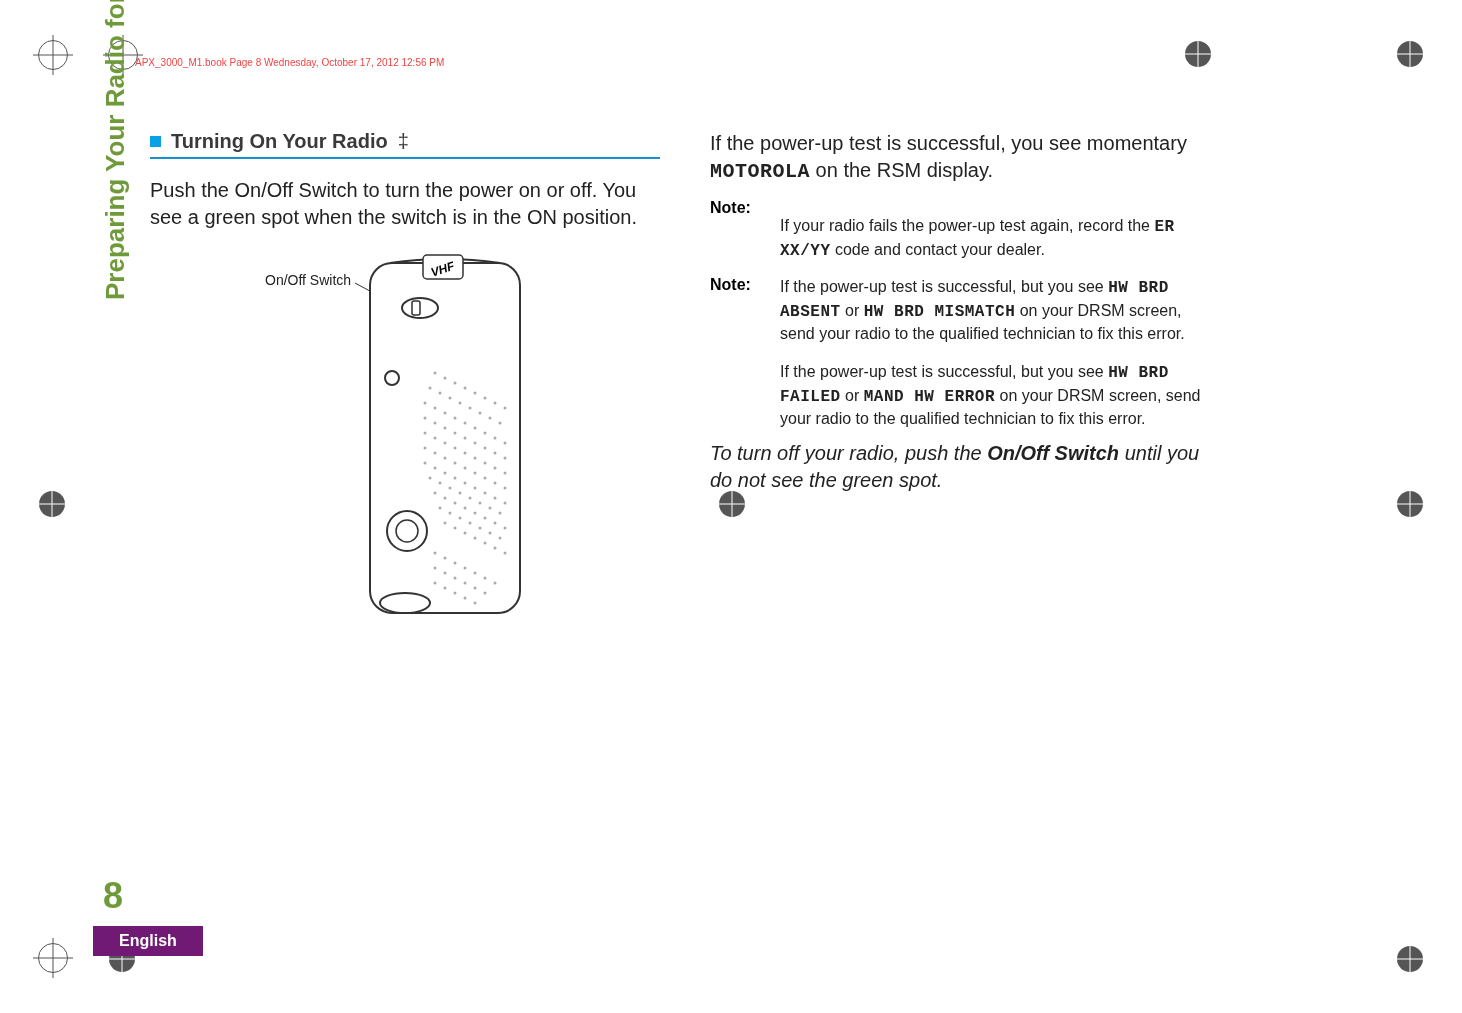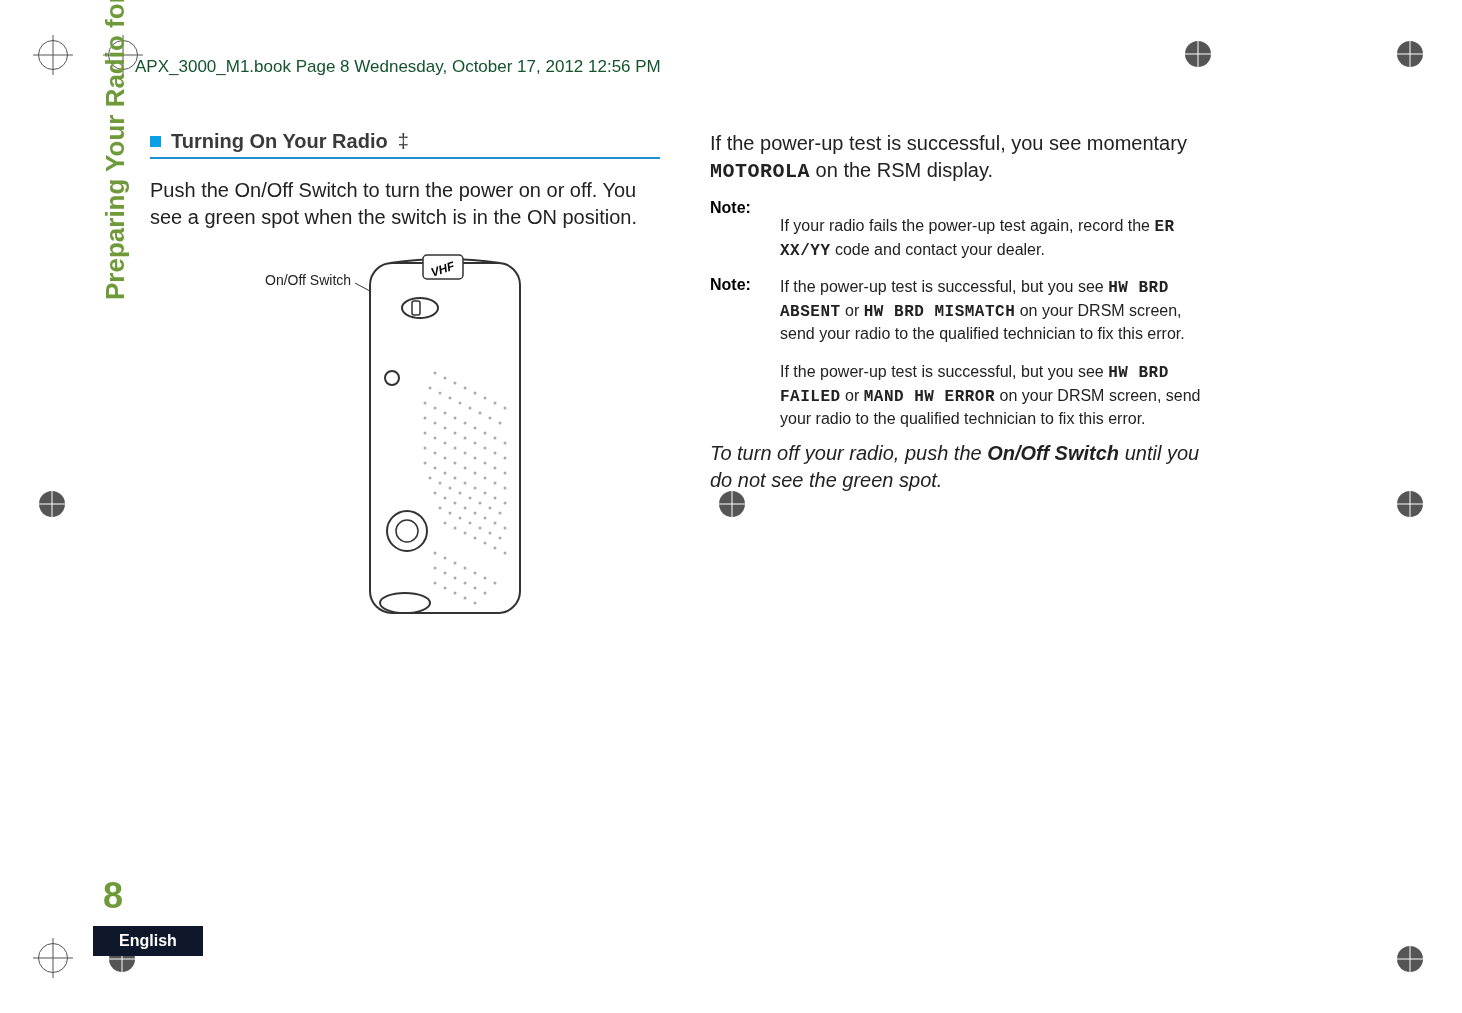--- a/index.html
+++ b/index.html
@@ -10,22 +10,22 @@
     font-family: Arial, Helvetica, sans-serif;
     background: #fff;
     color: #000;
     position: relative;
     overflow: hidden;
   }
   .page-meta {
     position: absolute;
     top: 57px;
     left: 135px;
-    font-size: 17px;
-    color: #14532d;
+    font-size: 10px;
+    color: #ef4444;
   }
   .content-area {
     position: absolute;
     top: 130px;
     left: 150px;
     width: 1100px;
     display: flex;
     gap: 50px;
   }
   .col {
@@ -121,21 +121,21 @@
     font-size: 36px;
     font-weight: bold;
     color: #6f9a3a;
   }
   .lang-box {
     position: absolute;
     left: 93px;
     top: 926px;
     width: 110px;
     height: 30px;
-    background: #0f172a;
+    background: #701a75;
     color: #fff;
     font-weight: bold;
     font-size: 16px;
     display: flex;
     align-items: center;
     justify-content: center;
   }
   
   .reg-circle { position:absolute; width:28px; height:28px; border:1px solid #555; border-radius:50%; }
   .reg-circle::before, .reg-circle::after { content:""; position:absolute; background:#555; }

